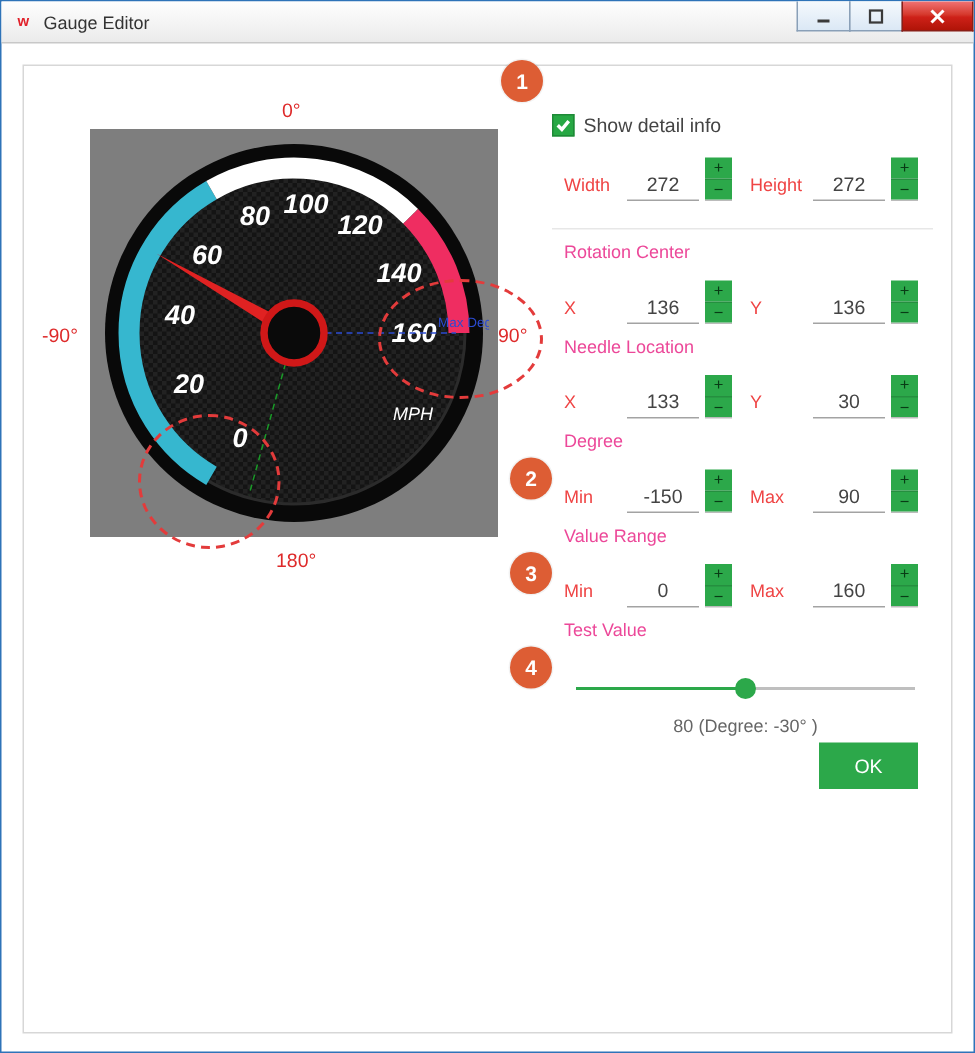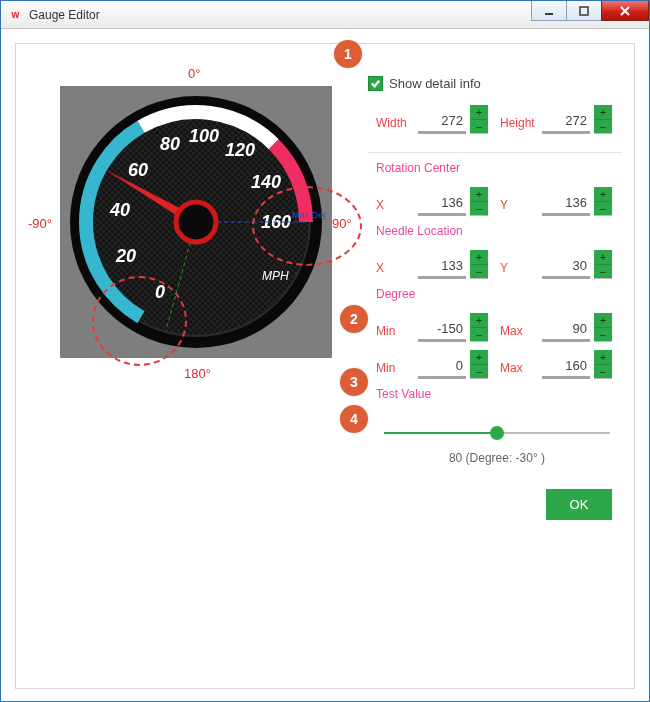--- a/index.html
+++ b/index.html
@@ -150,22 +150,22 @@
     display:flex; align-items:flex-end; gap:4px;
     width: 112px;
   }
   .numcell .lab {
     font-size:12px; color:#ef4444; width:38px;
     padding-bottom:4px;
   }
   .numcell .val {
     flex:1;
     border:none;
-    border-bottom:3px solid #a3a3a3;
-    text-align:right;
+    border-bottom:1px solid #a3a3a3;
+    text-align:center;
     font-size:13px;
     padding: 2px 3px 3px 3px;
     background:transparent;
   }
   .spinner {
     width: 18px;
     display:flex; flex-direction:column;
     border-bottom:1px solid #bbb;
   }
   .spinner button {
@@ -182,21 +182,21 @@
   .slider { position:relative; height:20px; margin:4px 4px 8px 4px; }
   .slider .track { position:absolute; top:9px; left:0; right:0; height:2px; background:#bfbfbf; }
   .slider .fill { position:absolute; top:9px; left:0; width:50%; height:2px; background:#2ca84a; }
   .slider .thumb {
     position:absolute; top:3px; left:calc(50% - 7px);
     width:14px; height:14px; border-radius:50%;
     background:#2ca84a;
   }
   .slider-readout { text-align:center; font-size:12px; color:#666; }
 
-  .btnrow { display:flex; justify-content:flex-end; gap:12px; margin-top:20px; padding-right:6px; }
+  .btnrow { display:flex; justify-content:flex-end; gap:12px; padding-right:6px; }
   .btn {
     min-width:66px; padding:8px 14px;
     background:#2ca84a; color:#fff;
     border:none; font-size:13px;
     cursor:pointer;
   }
 </style>
 </head>
 <body>
 
@@ -382,20 +382,21 @@
                     <button>−</button>
                   </div>
               </div>
             </div>
           </div>
 
           <div style="position:relative;">
             <div class="marker-circle" style="left:-36px; top:18px;">
               <span>3</span>
             </div>
+            <div class="fieldlabel">Value Range</div>
             <div class="fieldrow">
               <div class="numcell">
                 <div class="lab">Min</div>
                 <div class="val">0</div>
                 <div class="spinner">
                     <button>+</button>
                     <button>−</button>
                   </div>
               </div>
               <div class="numcell">

